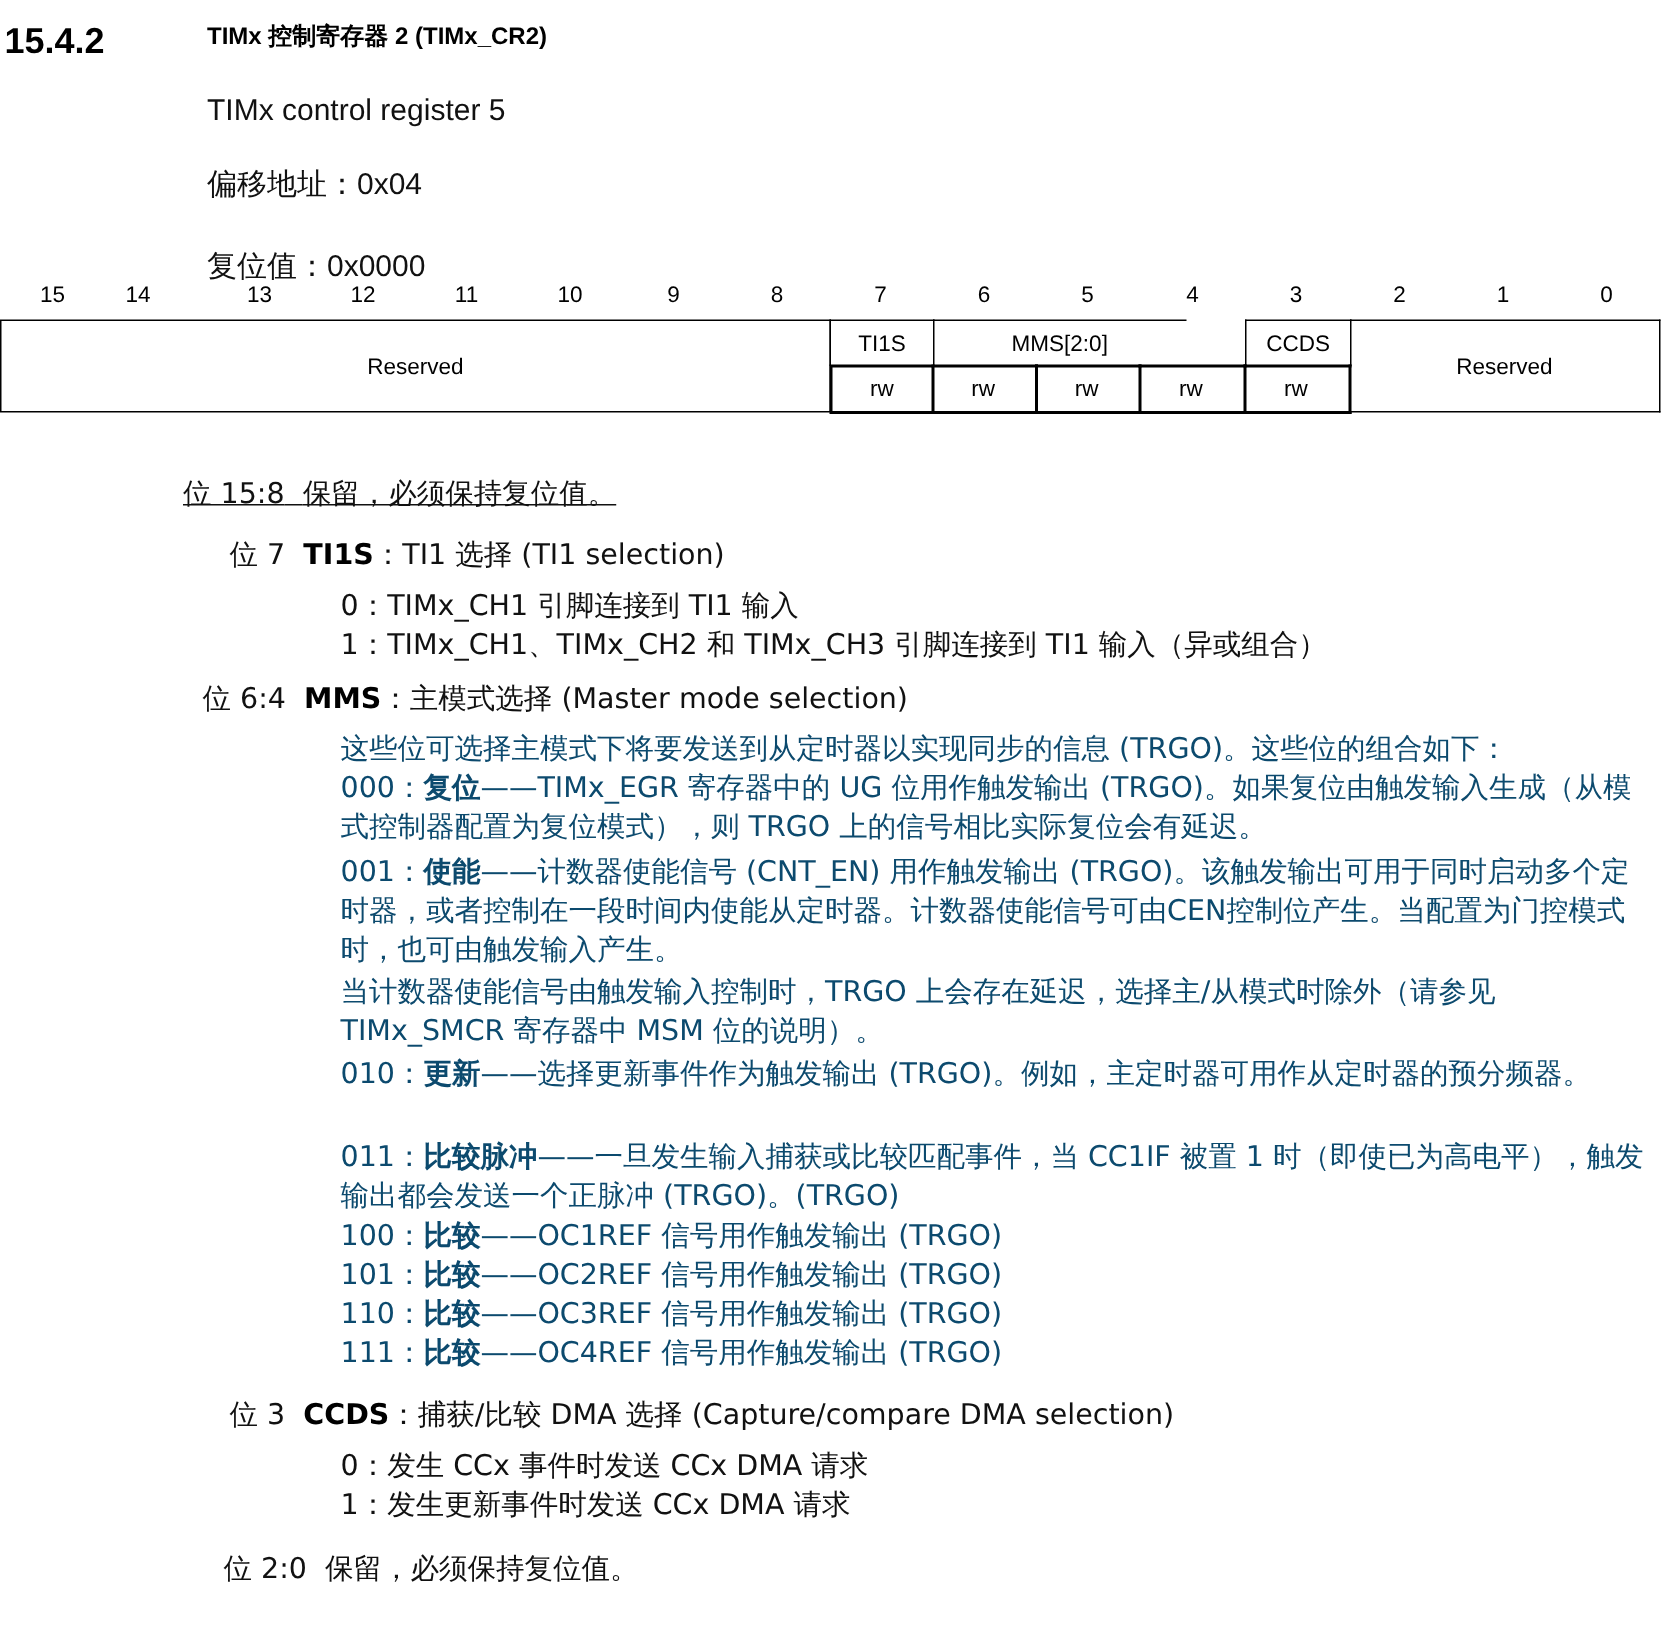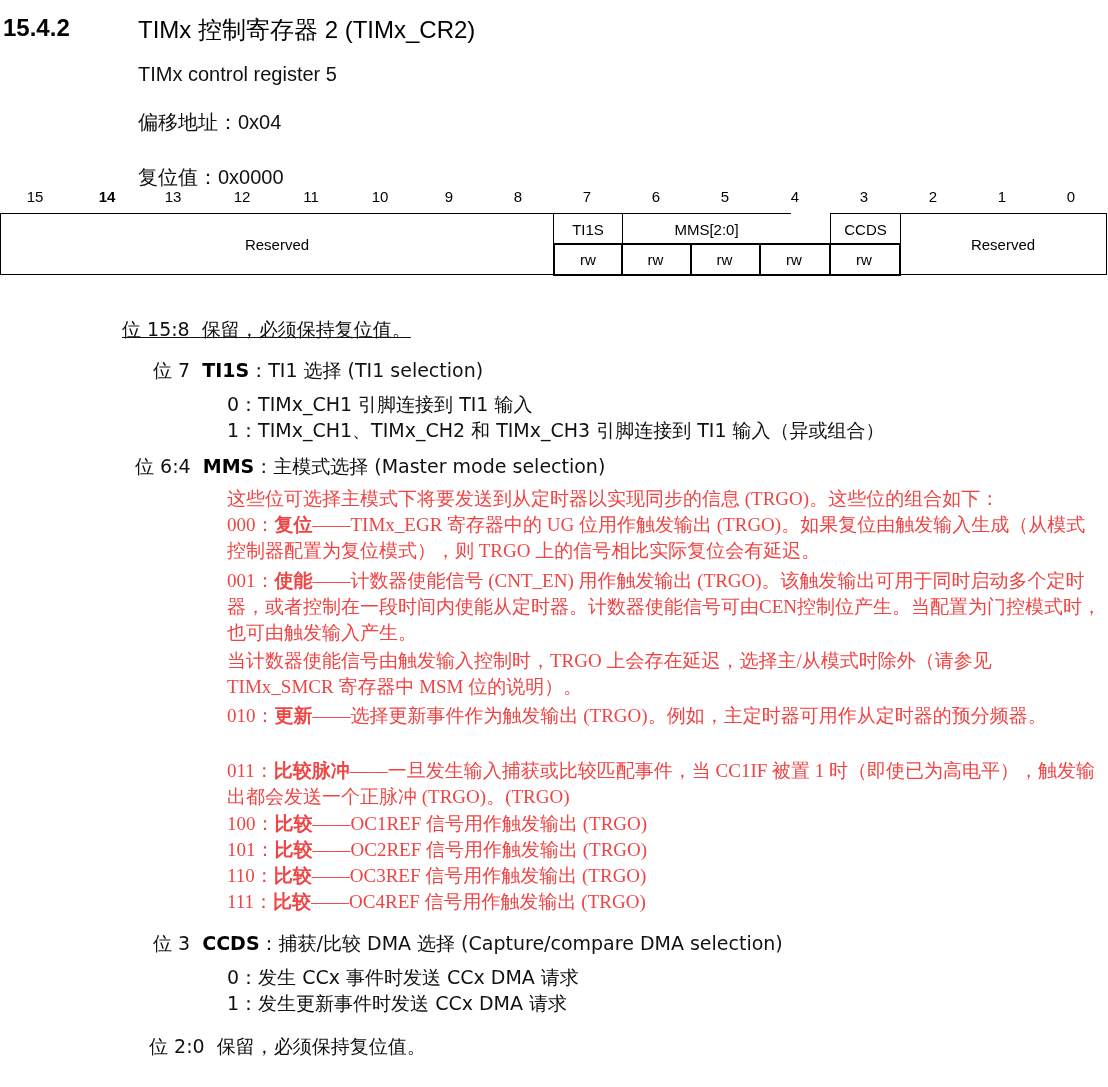--- a/index.html
+++ b/index.html
@@ -1,41 +1,41 @@
 <!DOCTYPE html>
 <html><head>
 <meta charset="utf-8">
 <style>
   html, body { margin:0; padding:0; background:#ffffff; }
   body { width:1108px; height:1087px; position:relative; overflow:hidden;
          font-family:"DejaVu Sans","Liberation Sans",sans-serif; color:#000; }
   .abs { position:absolute; white-space:nowrap; }
   .h-num { left:3px; top:14px; font-family:"Liberation Sans",sans-serif; font-weight:bold; font-size:24px; }
-  .h-title { left:138px; top:14px; font-family:"Liberation Sans",sans-serif; font-weight:normal; font-size:24px; }
+  .h-title { left:138px; top:14px; font-family:"Liberation Sans",sans-serif; font-weight:bold; font-size:16px; }
   .sub { left:138px; font-size:20px; font-family:"Liberation Sans","DejaVu Sans",sans-serif; color:#111; }
   .bitnum { font-family:"Liberation Sans",sans-serif; font-size:15px; width:40px; text-align:center; top:188px; }
   .reg { position:absolute; left:0; top:213px; width:1107px; height:62px; }
   .cell { position:absolute; box-sizing:border-box; display:flex; align-items:center; justify-content:center;
           font-family:"Liberation Sans",sans-serif; font-size:15px; }
   .desc { font-size:19px; color:#111; line-height:26px; }
   .desc b { color:#000; }
-  .para { position:absolute; left:227px; width:876px; font-size:19px; line-height:26px; color:#ef4444;font-family:Liberation Serif, serif; }
+  .para { position:absolute; left:227px; width:876px; font-size:19px; line-height:26px; color:#0c4a6e; }
 </style>
 </head>
 <body>
 
 <div class="abs h-num">15.4.2</div>
 <div class="abs h-title">TIMx 控制寄存器 2 (TIMx_CR2)</div>
 <div class="abs sub" style="top:63px;">TIMx control register 5</div>
 <div class="abs sub" style="top:109px;"><span>偏移地址：</span><span>0x04</span></div>
 <div class="abs sub" style="top:164px;"><span>复位值：</span><span>0x0000</span></div>
 
 <div>
   <div class="abs bitnum" style="left:15px;">15</div>
-  <div class="abs bitnum" style="left:87px;font-weight:bold;">14</div>
+  <div class="abs bitnum" style="left:72px;">14</div>
   <div class="abs bitnum" style="left:153px;">13</div>
   <div class="abs bitnum" style="left:222px;">12</div>
   <div class="abs bitnum" style="left:291px;">11</div>
   <div class="abs bitnum" style="left:360px;">10</div>
   <div class="abs bitnum" style="left:429px;">9</div>
   <div class="abs bitnum" style="left:498px;">8</div>
   <div class="abs bitnum" style="left:567px;">7</div>
   <div class="abs bitnum" style="left:636px;">6</div>
   <div class="abs bitnum" style="left:705px;">5</div>
   <div class="abs bitnum" style="left:775px;">4</div>

